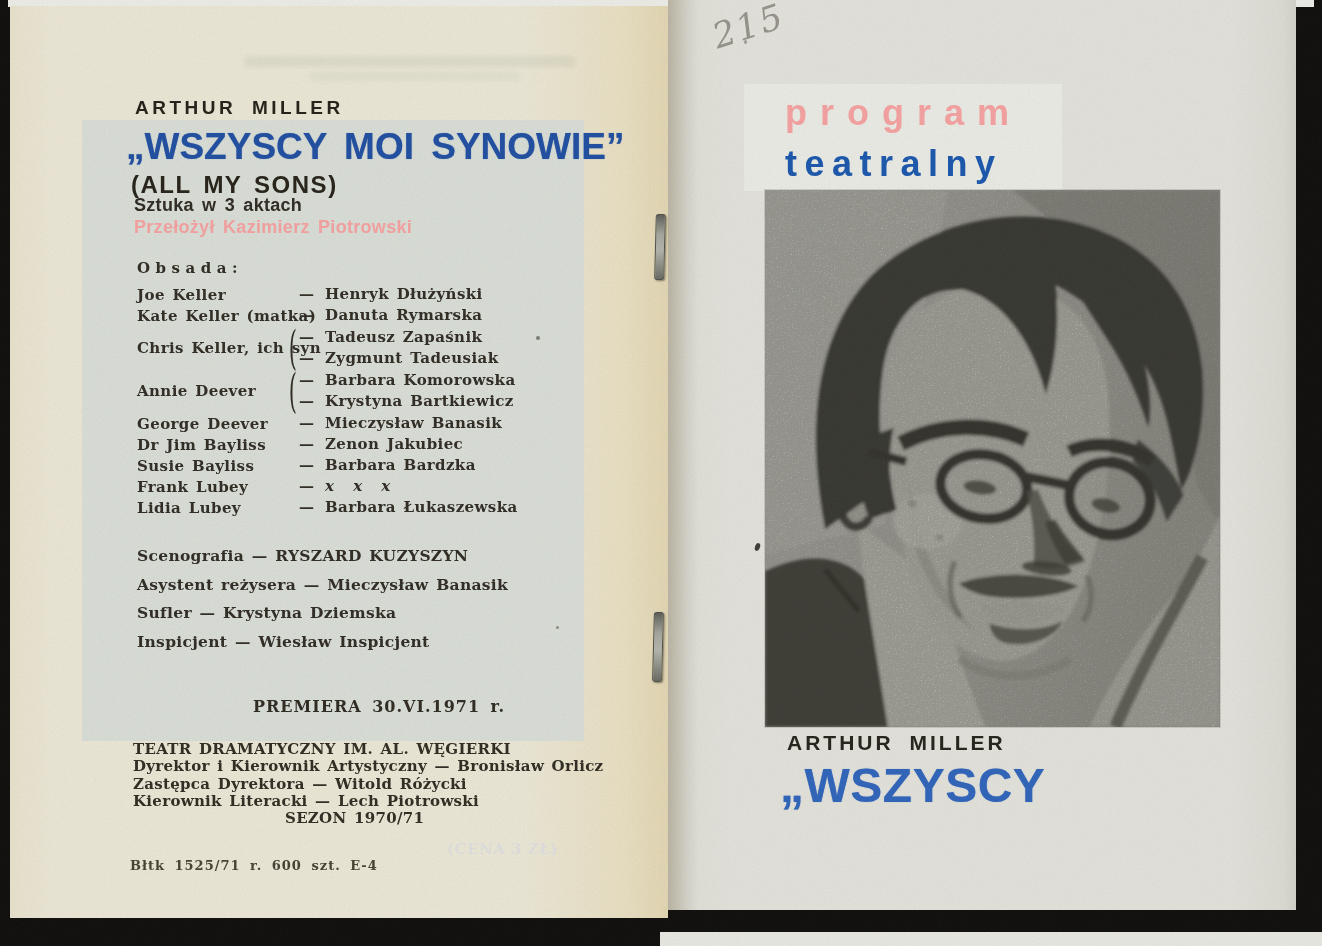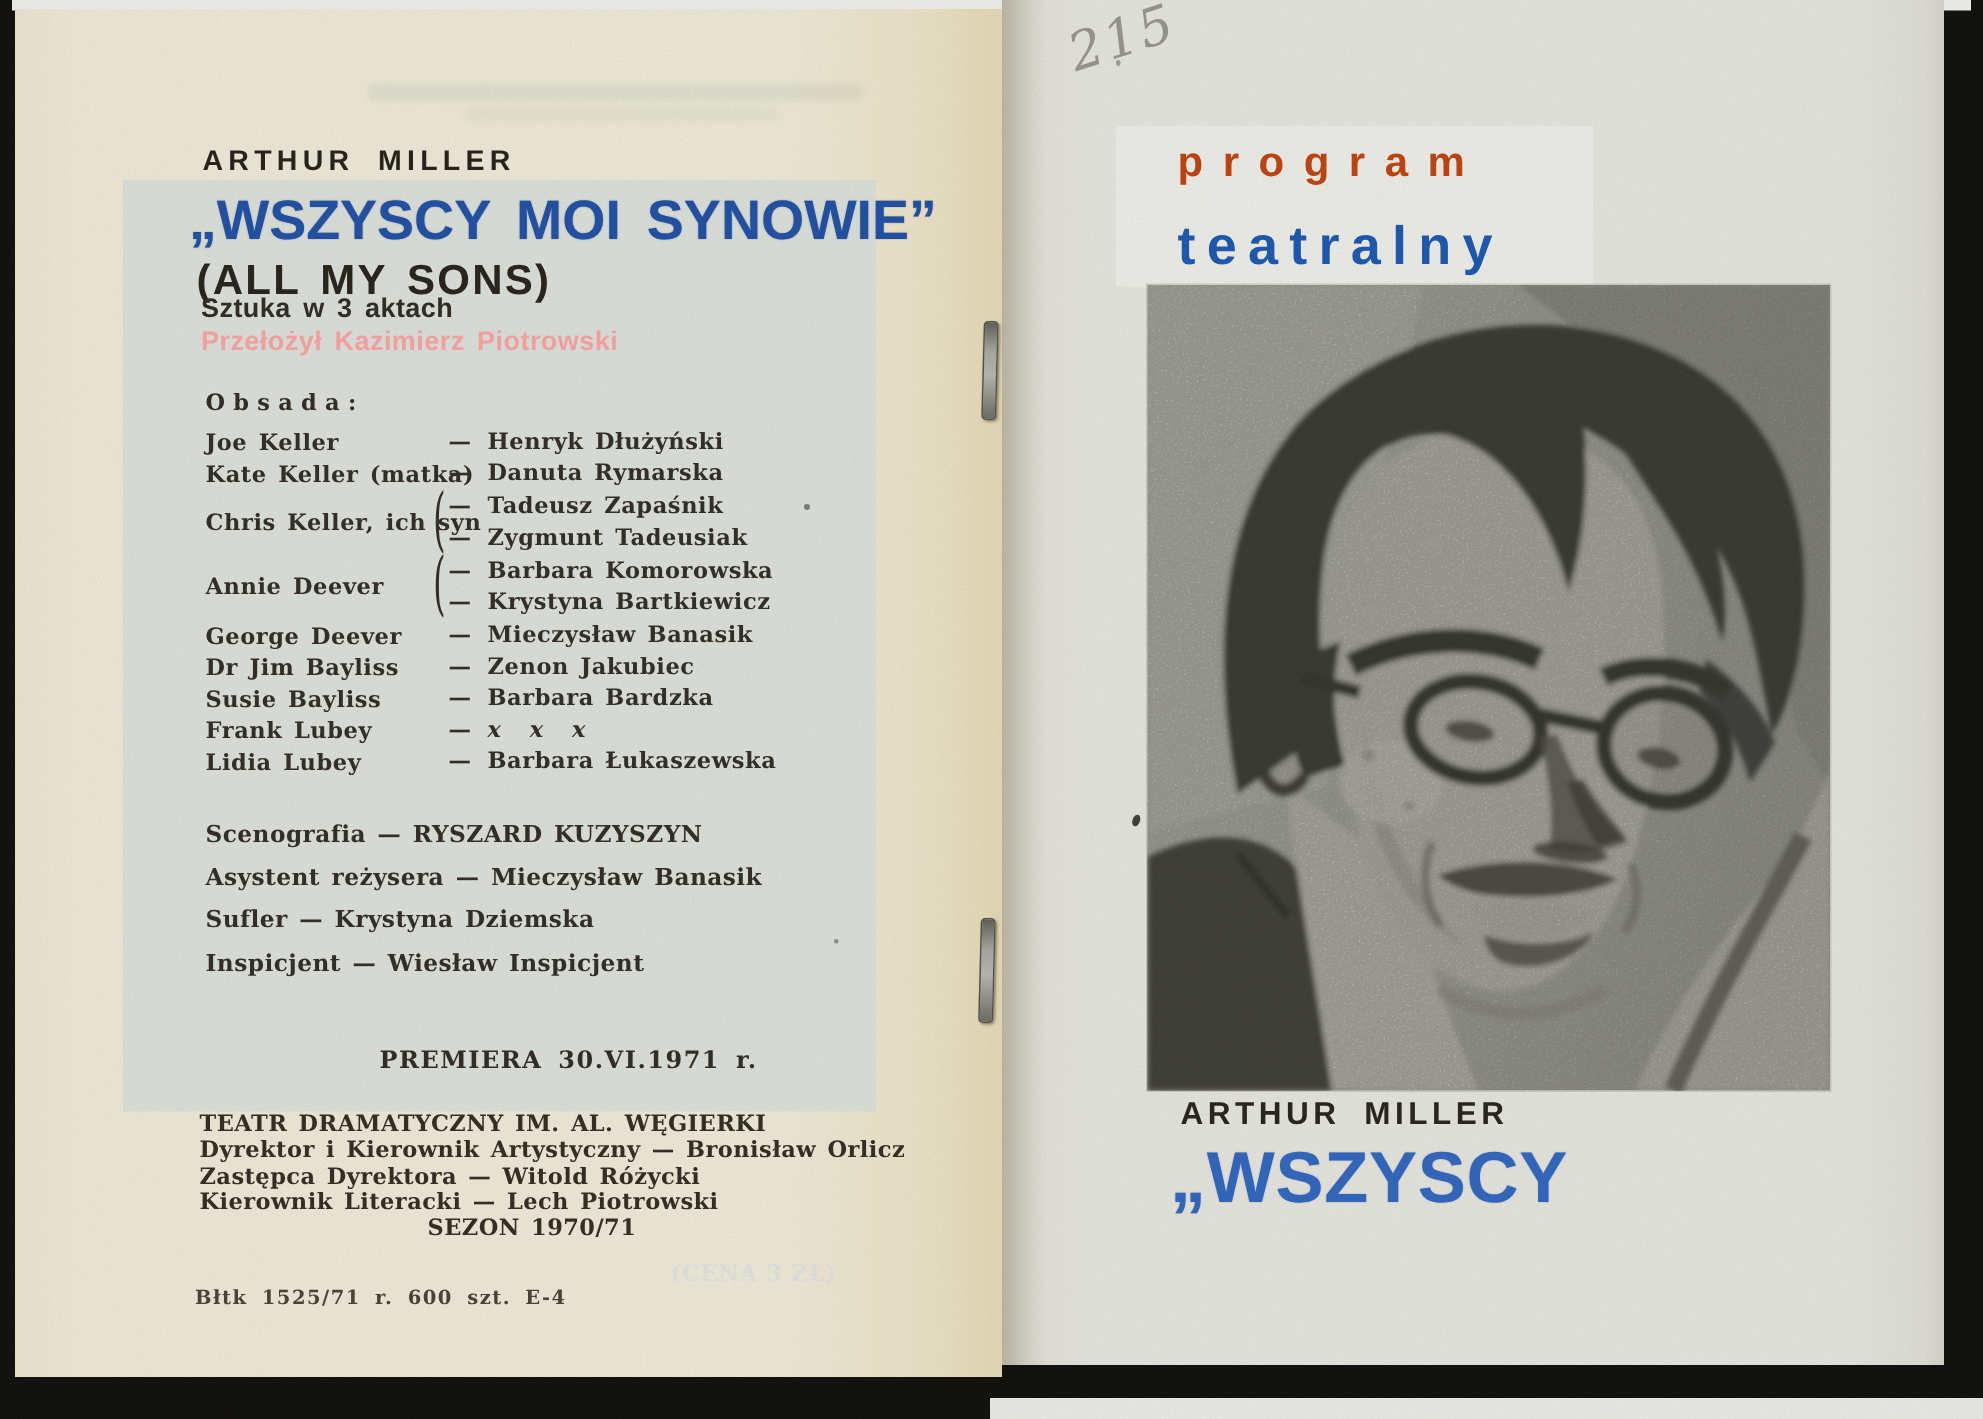--- a/index.html
+++ b/index.html
@@ -29,21 +29,21 @@
           background:linear-gradient(180deg,#5d5f59 0,#a9aba4 30%,#b8bab2 55%,#6a6c66 100%);
           box-shadow:1px 1px 2px rgba(40,35,20,.5);transform:rotate(1.5deg);}
   #staple-top{left:655px;top:214px;height:64px;}
   #staple-bottom{left:653px;top:612px;height:68px;}
   
   #panel{position:absolute;left:82px;top:120px;width:502px;height:621px;background:#dfe4de;}
   #author-left{position:absolute;left:135px;top:97px;font-size:19px;font-weight:bold;
                letter-spacing:3.5px;word-spacing:7px;color:#211e17;}
   #title-left{position:absolute;left:126px;top:126px;font-size:37px;font-weight:bold;
               letter-spacing:0;word-spacing:7px;color:#1d4ea6;text-shadow:0 0 1px rgba(29,78,166,.55);}
-  #subtitle-left{position:absolute;left:131px;top:171px;font-size:28px;font-weight:bold;
+  #subtitle-left{position:absolute;left:131px;top:171px;font-size:24px;font-weight:bold;
                  letter-spacing:1.5px;word-spacing:4px;color:#242017;}
   #acts-line{position:absolute;left:134px;top:195px;font-size:18px;font-weight:bold;
              letter-spacing:.3px;word-spacing:3px;color:#2c2820;}
   #translator-line{position:absolute;left:134px;top:217px;font-size:18px;font-weight:bold;
              letter-spacing:.3px;word-spacing:3px;color:#fca5a5;}
   .serif{font-family:"DejaVu Serif","Liberation Serif",serif;}
   #cast-heading{position:absolute;left:137px;top:259px;font-size:15px;font-weight:bold;
                 letter-spacing:5.5px;color:#2d2920;}
   #cast-list{position:absolute;left:137px;top:284px;width:450px;font-size:15px;
              font-weight:bold;color:#2e2a22;letter-spacing:.4px;word-spacing:2px;}
@@ -70,22 +70,22 @@
   #price{position:absolute;left:447px;top:840px;font-size:15px;font-weight:bold;
          letter-spacing:.5px;color:#e5e5e5;}
   #print-info{position:absolute;left:130px;top:858px;font-size:13px;font-weight:bold;
               letter-spacing:1px;word-spacing:4px;color:#454033;}
   
   #handwritten{position:absolute;left:712px;top:6px;font-family:"DejaVu Serif",serif;
                font-style:italic;font-size:35px;color:#918e85;transform:rotate(-18deg);
                letter-spacing:2px;opacity:.9;}
   #header-label{position:absolute;left:744px;top:84px;width:318px;height:107px;
                 background:rgba(248,249,245,.55);}
-  #header-line1{position:absolute;left:785px;top:92px;font-size:28px;font-weight:bold;
-                letter-spacing:13px;color:#c2410c;}
+  #header-line1{position:absolute;left:785px;top:92px;font-size:36px;font-weight:bold;
+                letter-spacing:13px;color:#fca5a5;}
   #header-line2{position:absolute;left:785px;top:143px;font-size:36px;font-weight:bold;
                 letter-spacing:7.5px;color:#1857b2;}
   #photo{position:absolute;left:765px;top:190px;width:455px;height:537px;
          box-shadow:0 0 0 1px rgba(120,118,108,.25);}
   #photo svg{display:block;width:100%;height:100%;}
   #caption-right{position:absolute;left:787px;top:731px;font-size:21px;font-weight:bold;
                  letter-spacing:3px;word-spacing:7px;color:#232019;}
   #title-right{position:absolute;left:780px;top:760px;font-size:48px;font-weight:bold;
                line-height:52px;letter-spacing:.5px;color:#2d65c0;
                text-shadow:0 0 1px rgba(45,101,192,.5);}

